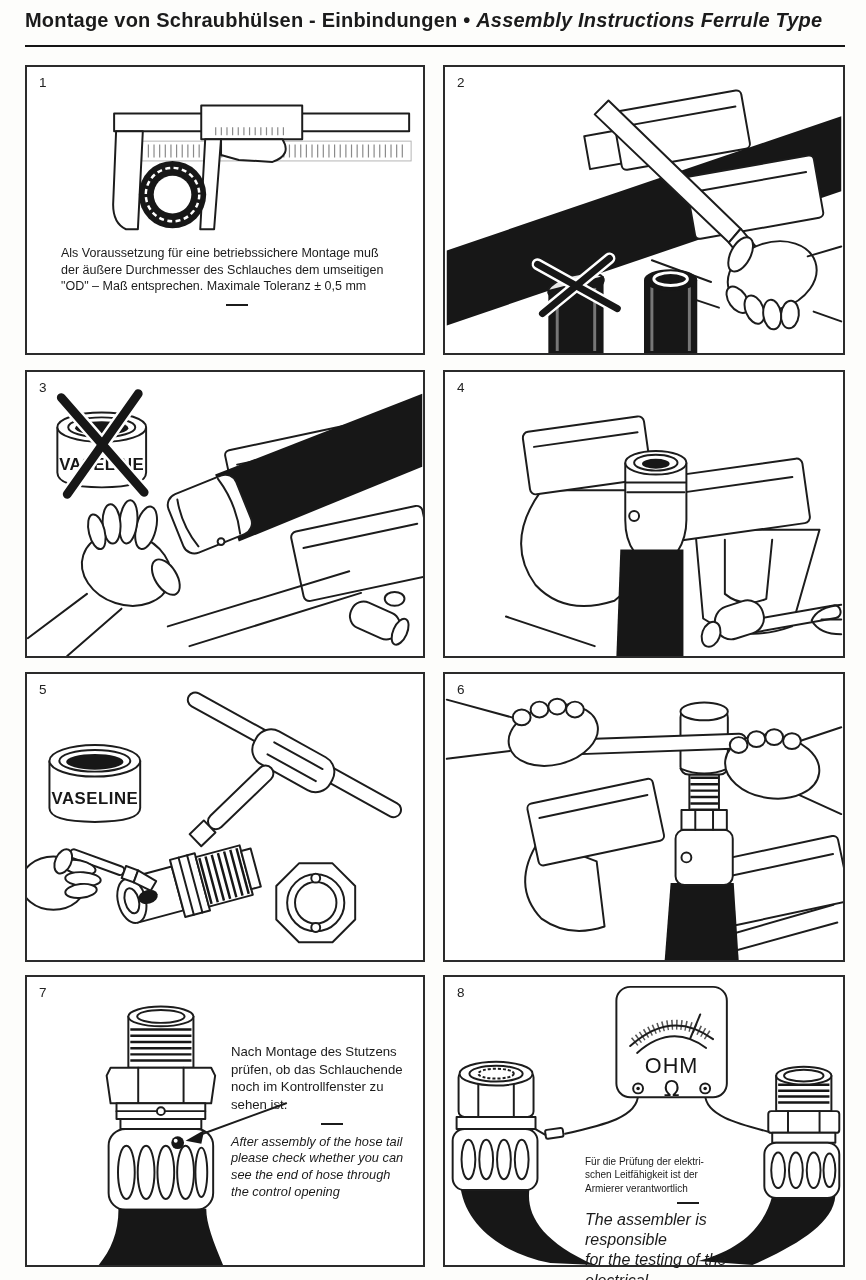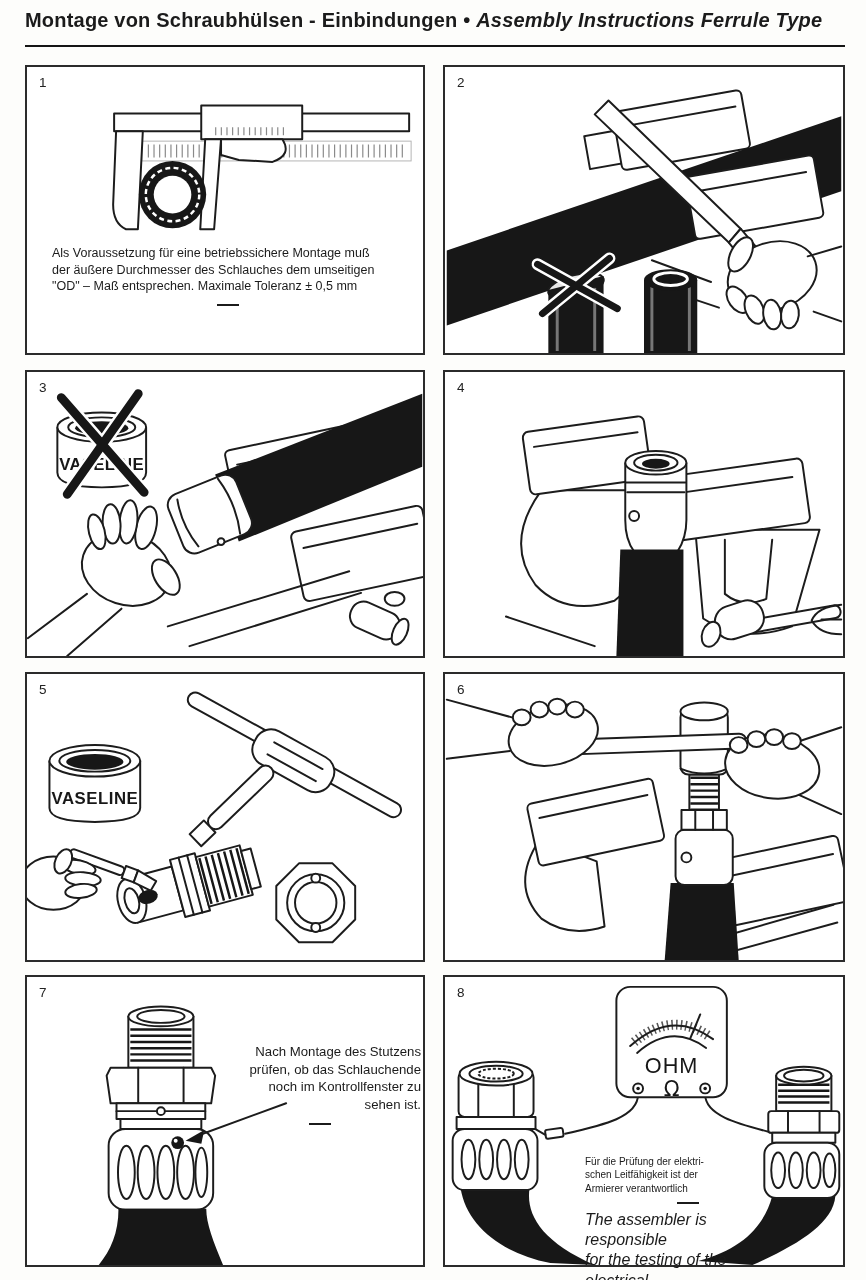--- a/index.html
+++ b/index.html
@@ -21,24 +21,24 @@
   svg{display:block;}
   .wh{fill:#fff;stroke:#1c1c1c;stroke-width:2;stroke-linejoin:round;}
   .ln{fill:none;stroke:#1c1c1c;stroke-width:2;stroke-linecap:round;stroke-linejoin:round;}
   .bk{fill:#171717;stroke:none;}
   .jar{font:bold 17px "Liberation Sans","DejaVu Sans",sans-serif;fill:#171717;letter-spacing:.5px;}
   .meter-t{font:400 22px "Liberation Sans","DejaVu Sans",sans-serif;fill:#171717;letter-spacing:1px;}
   .meter-o{font:400 21px "DejaVu Sans",sans-serif;fill:#171717;}
   .txt-de{white-space:pre-line;font-size:13.2px;line-height:1.34;}
   .txt-en{white-space:pre-line;font-size:12.8px;line-height:1.3;font-style:italic;}
   .dv{width:22px;border-top:2px solid #1b1b1b;margin:9px auto;}
-  .cap1{position:absolute;left:3px;top:178px;width:100%;}
+  .cap1{position:absolute;left:12px;top:178px;width:100%;}
   .cap1 .inner{width:352px;margin:0 auto;}
   .cap1 .txt-de,.cap1 .txt-en{font-size:12.5px;line-height:1.32;}
-  .cap7{position:absolute;left:192px;top:66px;width:202px;text-align:right;}
+  .cap7{position:absolute;left:204px;top:66px;width:202px;}
   .cap8{position:absolute;left:140px;top:178px;width:205px;}
   .cap8 .txt-de{font-size:10px;}
   .cap8 .txt-en{font-size:16px;line-height:1.26;}
 </style>
 </head>
 <body>
 
 <div class="page">
 
   <div class="title"><span>Montage von Schraubhülsen - Einbindungen</span>&nbsp;<span>•</span>&nbsp;<span class="en">Assembly Instructions Ferrule Type</span></div>
@@ -323,20 +323,24 @@
       <path class="bk" d="M92,235 C92,260 84,277 72,292 L198,292 C188,268 181,250 181,235 Z"></path>
       <line class="ln" x1="262" y1="128" x2="172" y2="161" stroke-width="2.4"></line>
       <polygon points="160,166 179,155 176,169" fill="#171717"></polygon>
     </svg>
     <div class="cap7">
       <div class="txt-de">Nach Montage des Stutzens
 prüfen, ob das Schlauchende
 noch im Kontrollfenster zu
 sehen ist.</div>
       <div class="dv"></div>
+      <div class="txt-en">After assembly of the hose tail
+please check whether you can
+see the end of hose through
+the control opening</div>
     </div>
   </div>
 
   <div class="panel p8">
     <span class="pnum">8</span>
     <svg width="398" height="288" viewBox="0 0 400 292">
       <path class="ln" d="M194,119 C194,142 160,150 120,159"></path>
       <path class="ln" d="M262,119 C262,142 300,150 334,159"></path>
       <g transform="rotate(-8 109 158)">
           <rect class="wh" x="100" y="154" width="18" height="9" rx="2"></rect>

